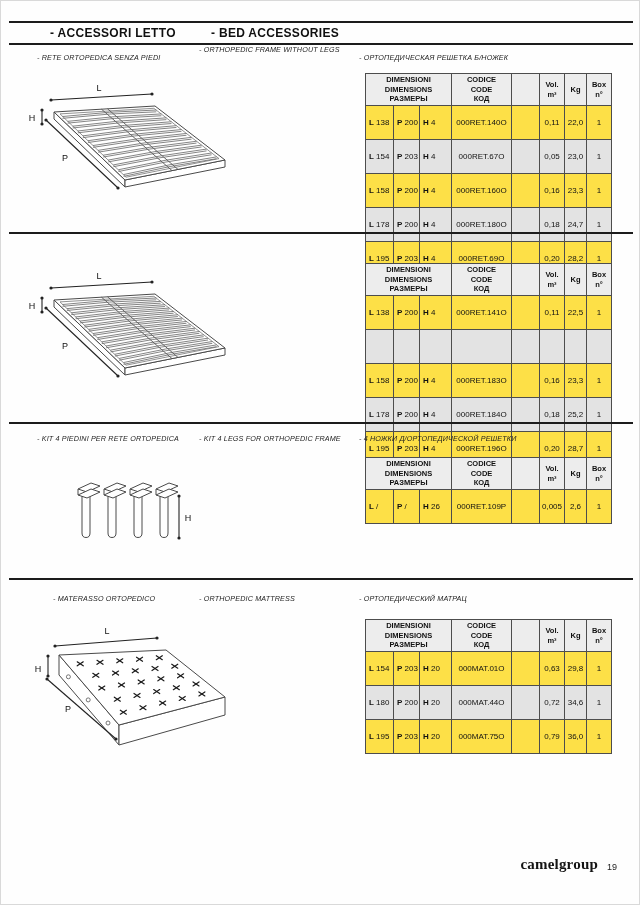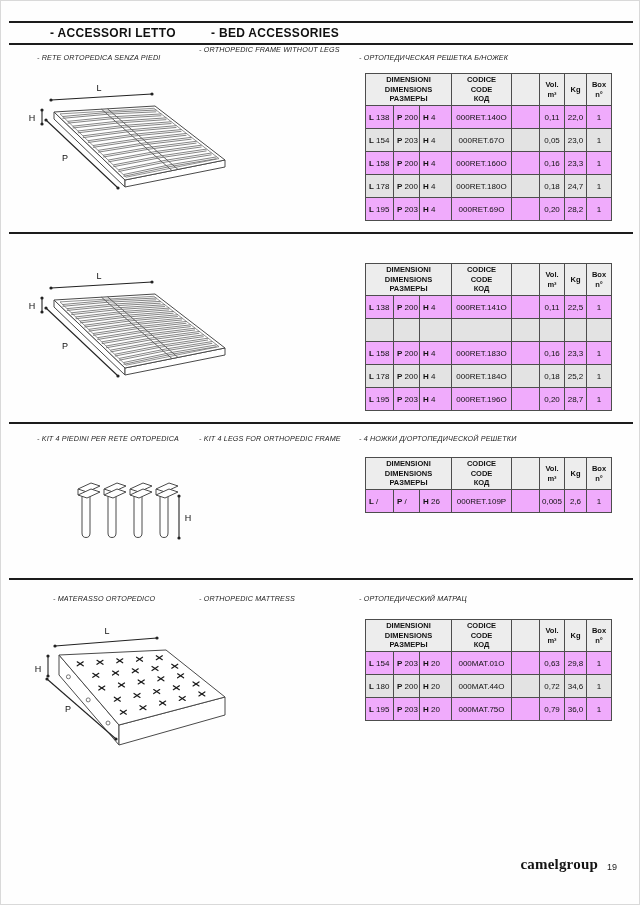--- a/index.html
+++ b/index.html
@@ -12,30 +12,30 @@
   .big-head{
     position:absolute;top:25px;font-weight:bold;font-size:12px;
     letter-spacing:.3px;white-space:nowrap;color:#101010;
   }
   .sub-head{
     position:absolute;font-style:italic;font-weight:normal;font-size:7.2px;
     letter-spacing:.15px;white-space:nowrap;color:#1d1d1d;margin-left:16px;
   }
   .spec-table{
     position:absolute;border-collapse:collapse;table-layout:fixed;
-    width:246px;background:#f0abfc;padding-left:44px;
+    width:246px;background:#fde047;padding-left:44px;
   }
   .spec-table th,.spec-table td{
     border:1px solid #4d4d4d;text-align:center;vertical-align:middle;
     padding:0;font-size:8px;color:#111;overflow:hidden;white-space:nowrap;
   }
   .spec-table thead th{
     height:31px;background:#ededed;font-size:7.5px;font-weight:bold;line-height:1.3;
   }
-  .spec-table tbody tr{height:23px;}
+  .spec-table tbody tr{height:34px;}
   .spec-table tbody tr:nth-child(even) td{background:#e3e3e3;}
   .spec-table td.dim{text-align:left;padding-left:3px;}
   .spec-table td.code{font-weight:normal;}
   .drawing{position:absolute;}
   svg text{font-family:"Liberation Sans","DejaVu Sans",sans-serif;}
   .brand{
     position:absolute;left:495px;top:855px;width:102px;text-align:right;
     font-family:"Liberation Serif","DejaVu Serif",serif;font-weight:bold;
     font-size:15px;letter-spacing:.2px;color:#141414;
   }

